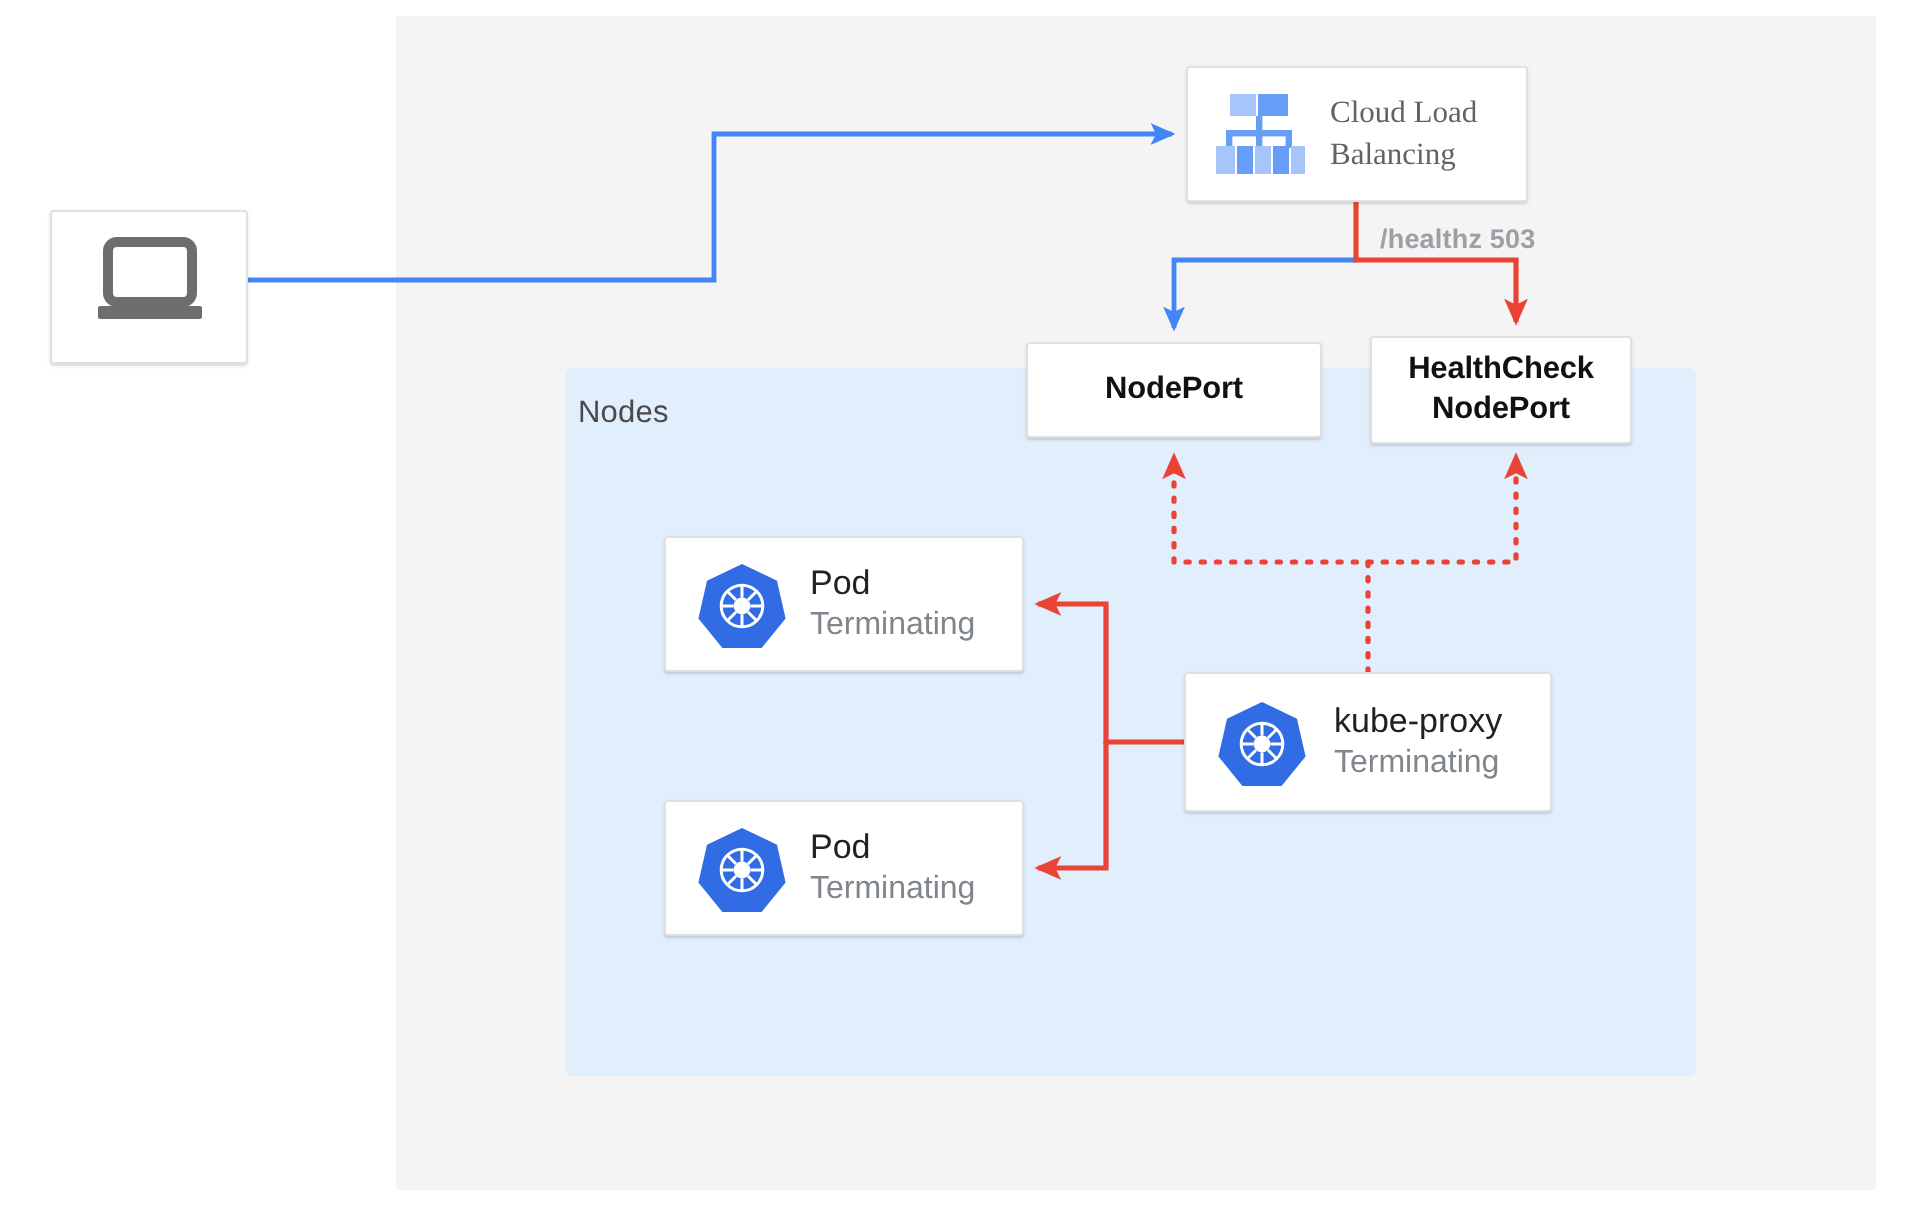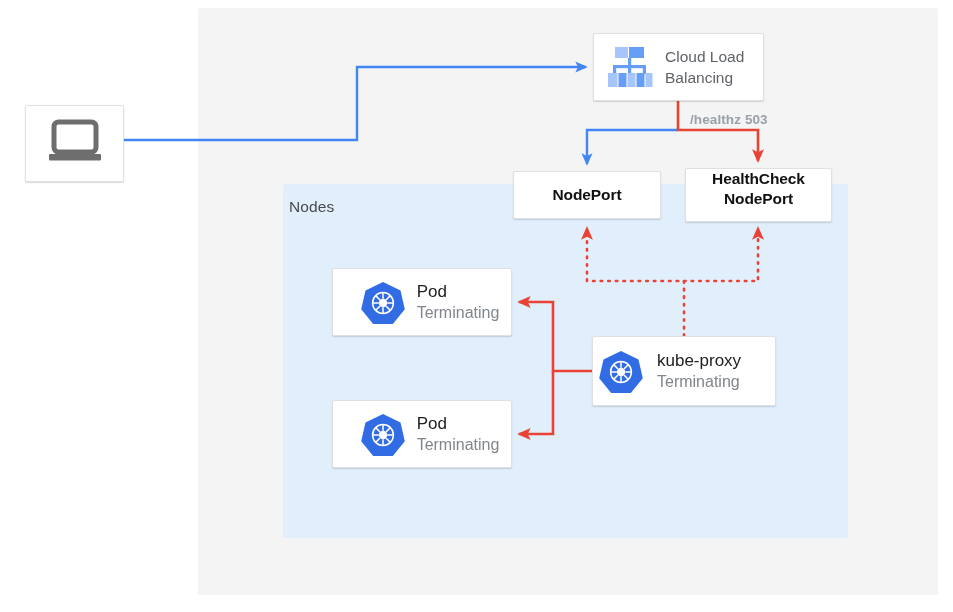--- a/index.html
+++ b/index.html
@@ -80,69 +80,70 @@
     width: 46px;
     height: 42px;
     flex: 0 0 auto;
     margin-right: 12px;
   }
   .clb-text {
     font-size: 15.5px;
     color: #5f6368;
     line-height: 1.38;
     white-space: pre-line;
+    font-family: Liberation Serif, serif;
   }
   
   .nodeport-card {
     left: 513px;
     top: 171px;
     width: 148px;
     height: 48px;
     display: flex;
     align-items: center;
     justify-content: center;
   }
   .hc-nodeport-card {
     left: 685px;
     top: 168px;
-    width: 147px;
+    width: 131px;
     height: 54px;
     display: flex;
+    align-items: center;
     justify-content: center;
   }
   .bold-label {
     font-size: 15.5px;
     font-weight: bold;
     color: #111111;
     text-align: center;
     line-height: 1.28;
     white-space: pre-line;
     letter-spacing: -0.1px;
   }
   
   .pod-card {
     left: 332px;
     width: 180px;
     height: 68px;
     display: flex;
     align-items: center;
     padding-left: 16px;
-    justify-content: center;
   }
   .pod-card-1 { top: 268px; }
   .pod-card-2 { top: 400px; }
   
   .kp-card {
     left: 592px;
     top: 336px;
     width: 184px;
     height: 70px;
     display: flex;
     align-items: center;
-    padding-left: 6px;
+    padding-left: 16px;
   }
   .k8s-icon {
     width: 44px;
     height: 44px;
     flex: 0 0 auto;
     margin-right: 12px;
   }
   .kp-card .k8s-icon { margin-right: 14px; }
   .two-line {
     line-height: 1.2;

